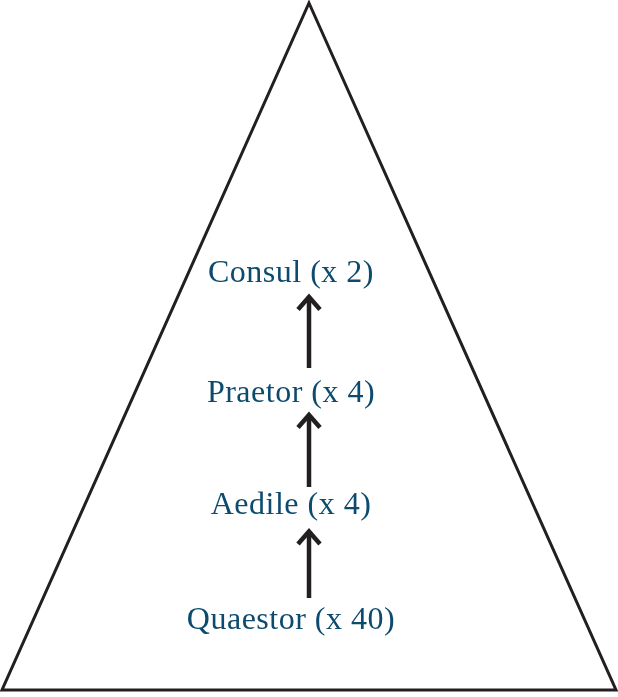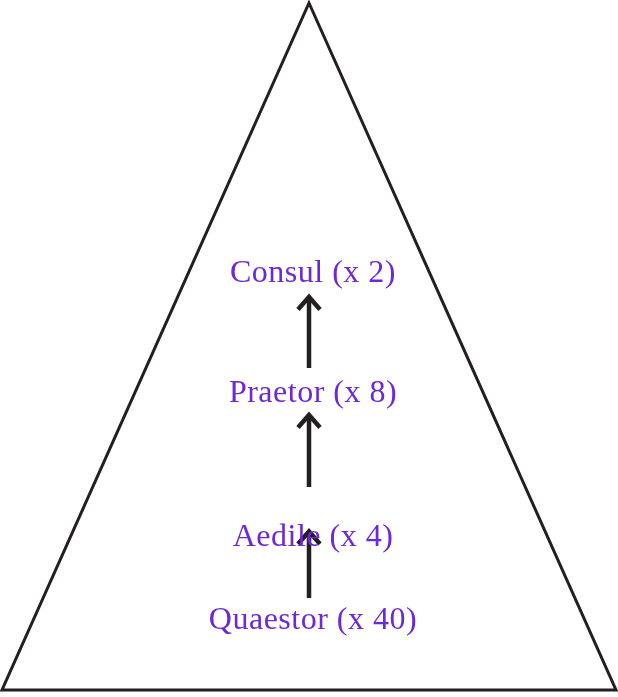--- a/index.html
+++ b/index.html
@@ -17,33 +17,33 @@
   }
   .diagram-svg {
     position: absolute;
     left: 0;
     top: 0;
     width: 618px;
     height: 697px;
   }
   .level-label {
     position: absolute;
-    left: 313px;
+    left: 291px;
     transform: translateX(-50%);
     white-space: nowrap;
     font-size: 32px;
     line-height: 40px;
     height: 40px;
-    color: #6d28d9;
+    color: #0c4a6e;
     text-align: right;
     letter-spacing: 0.5px;
   }
   .label-consul   { top: 251px; }
   .label-praetor  { top: 371px; }
-  .label-aedile   { top: 483px; margin-top: 32px; }
+  .label-aedile   { top: 483px; }
   .label-quaestor { top: 598px; }
 </style>
 </head>
 <body>
 
 <div class="stage">
 
   <svg class="diagram-svg" viewBox="0 0 618 697">
 
     <path d="M309,3 L616,690 L2,690 Z" fill="none" stroke="#231f20" stroke-width="3" stroke-linejoin="miter"></path>
@@ -59,19 +59,19 @@
     </g>
 
     <g>
       <line x1="309" y1="368" x2="309" y2="300" stroke="#231f20" stroke-width="4.5"></line>
       <path d="M298,309.5 L309,297 L320,309.5" fill="none" stroke="#231f20" stroke-width="4.5"></path>
     </g>
   </svg>
 
   <div class="level-label label-consul">Consul (x 2)</div>
 
-  <div class="level-label label-praetor">Praetor (x 8)</div>
+  <div class="level-label label-praetor">Praetor (x 4)</div>
 
   <div class="level-label label-aedile">Aedile (x 4)</div>
 
   <div class="level-label label-quaestor">Quaestor (x 40)</div>
 
 </div>
 
 </body></html>

